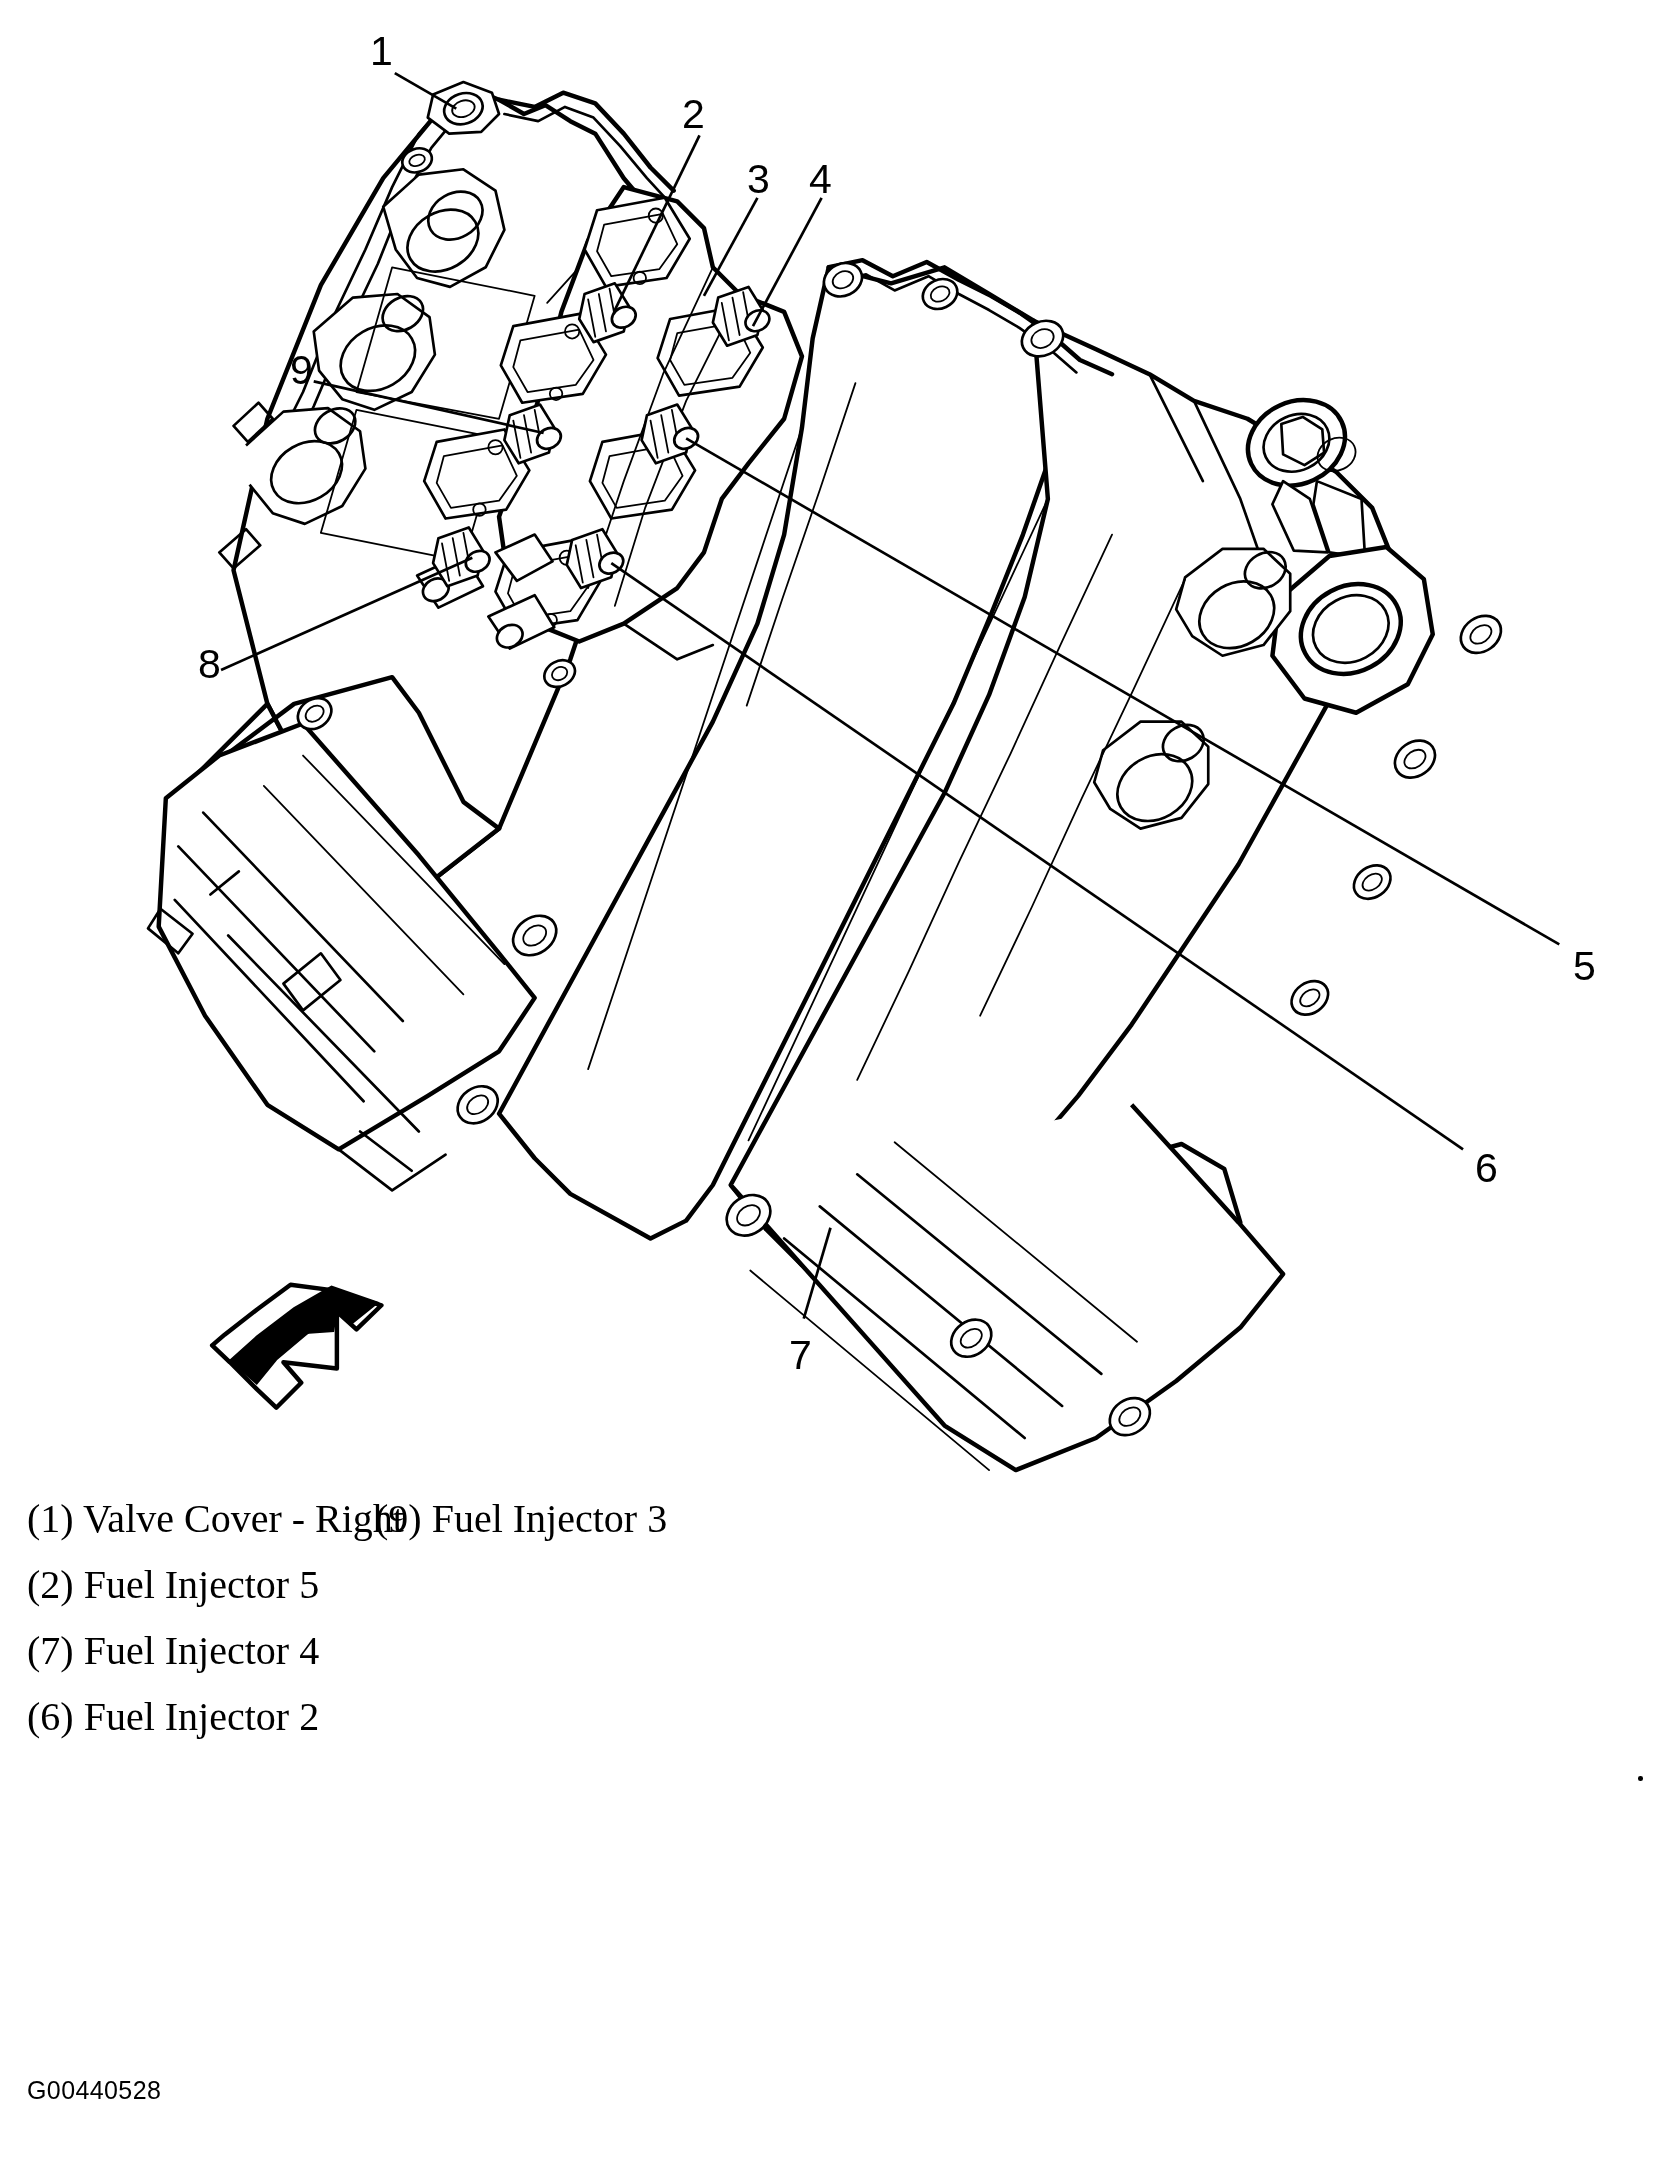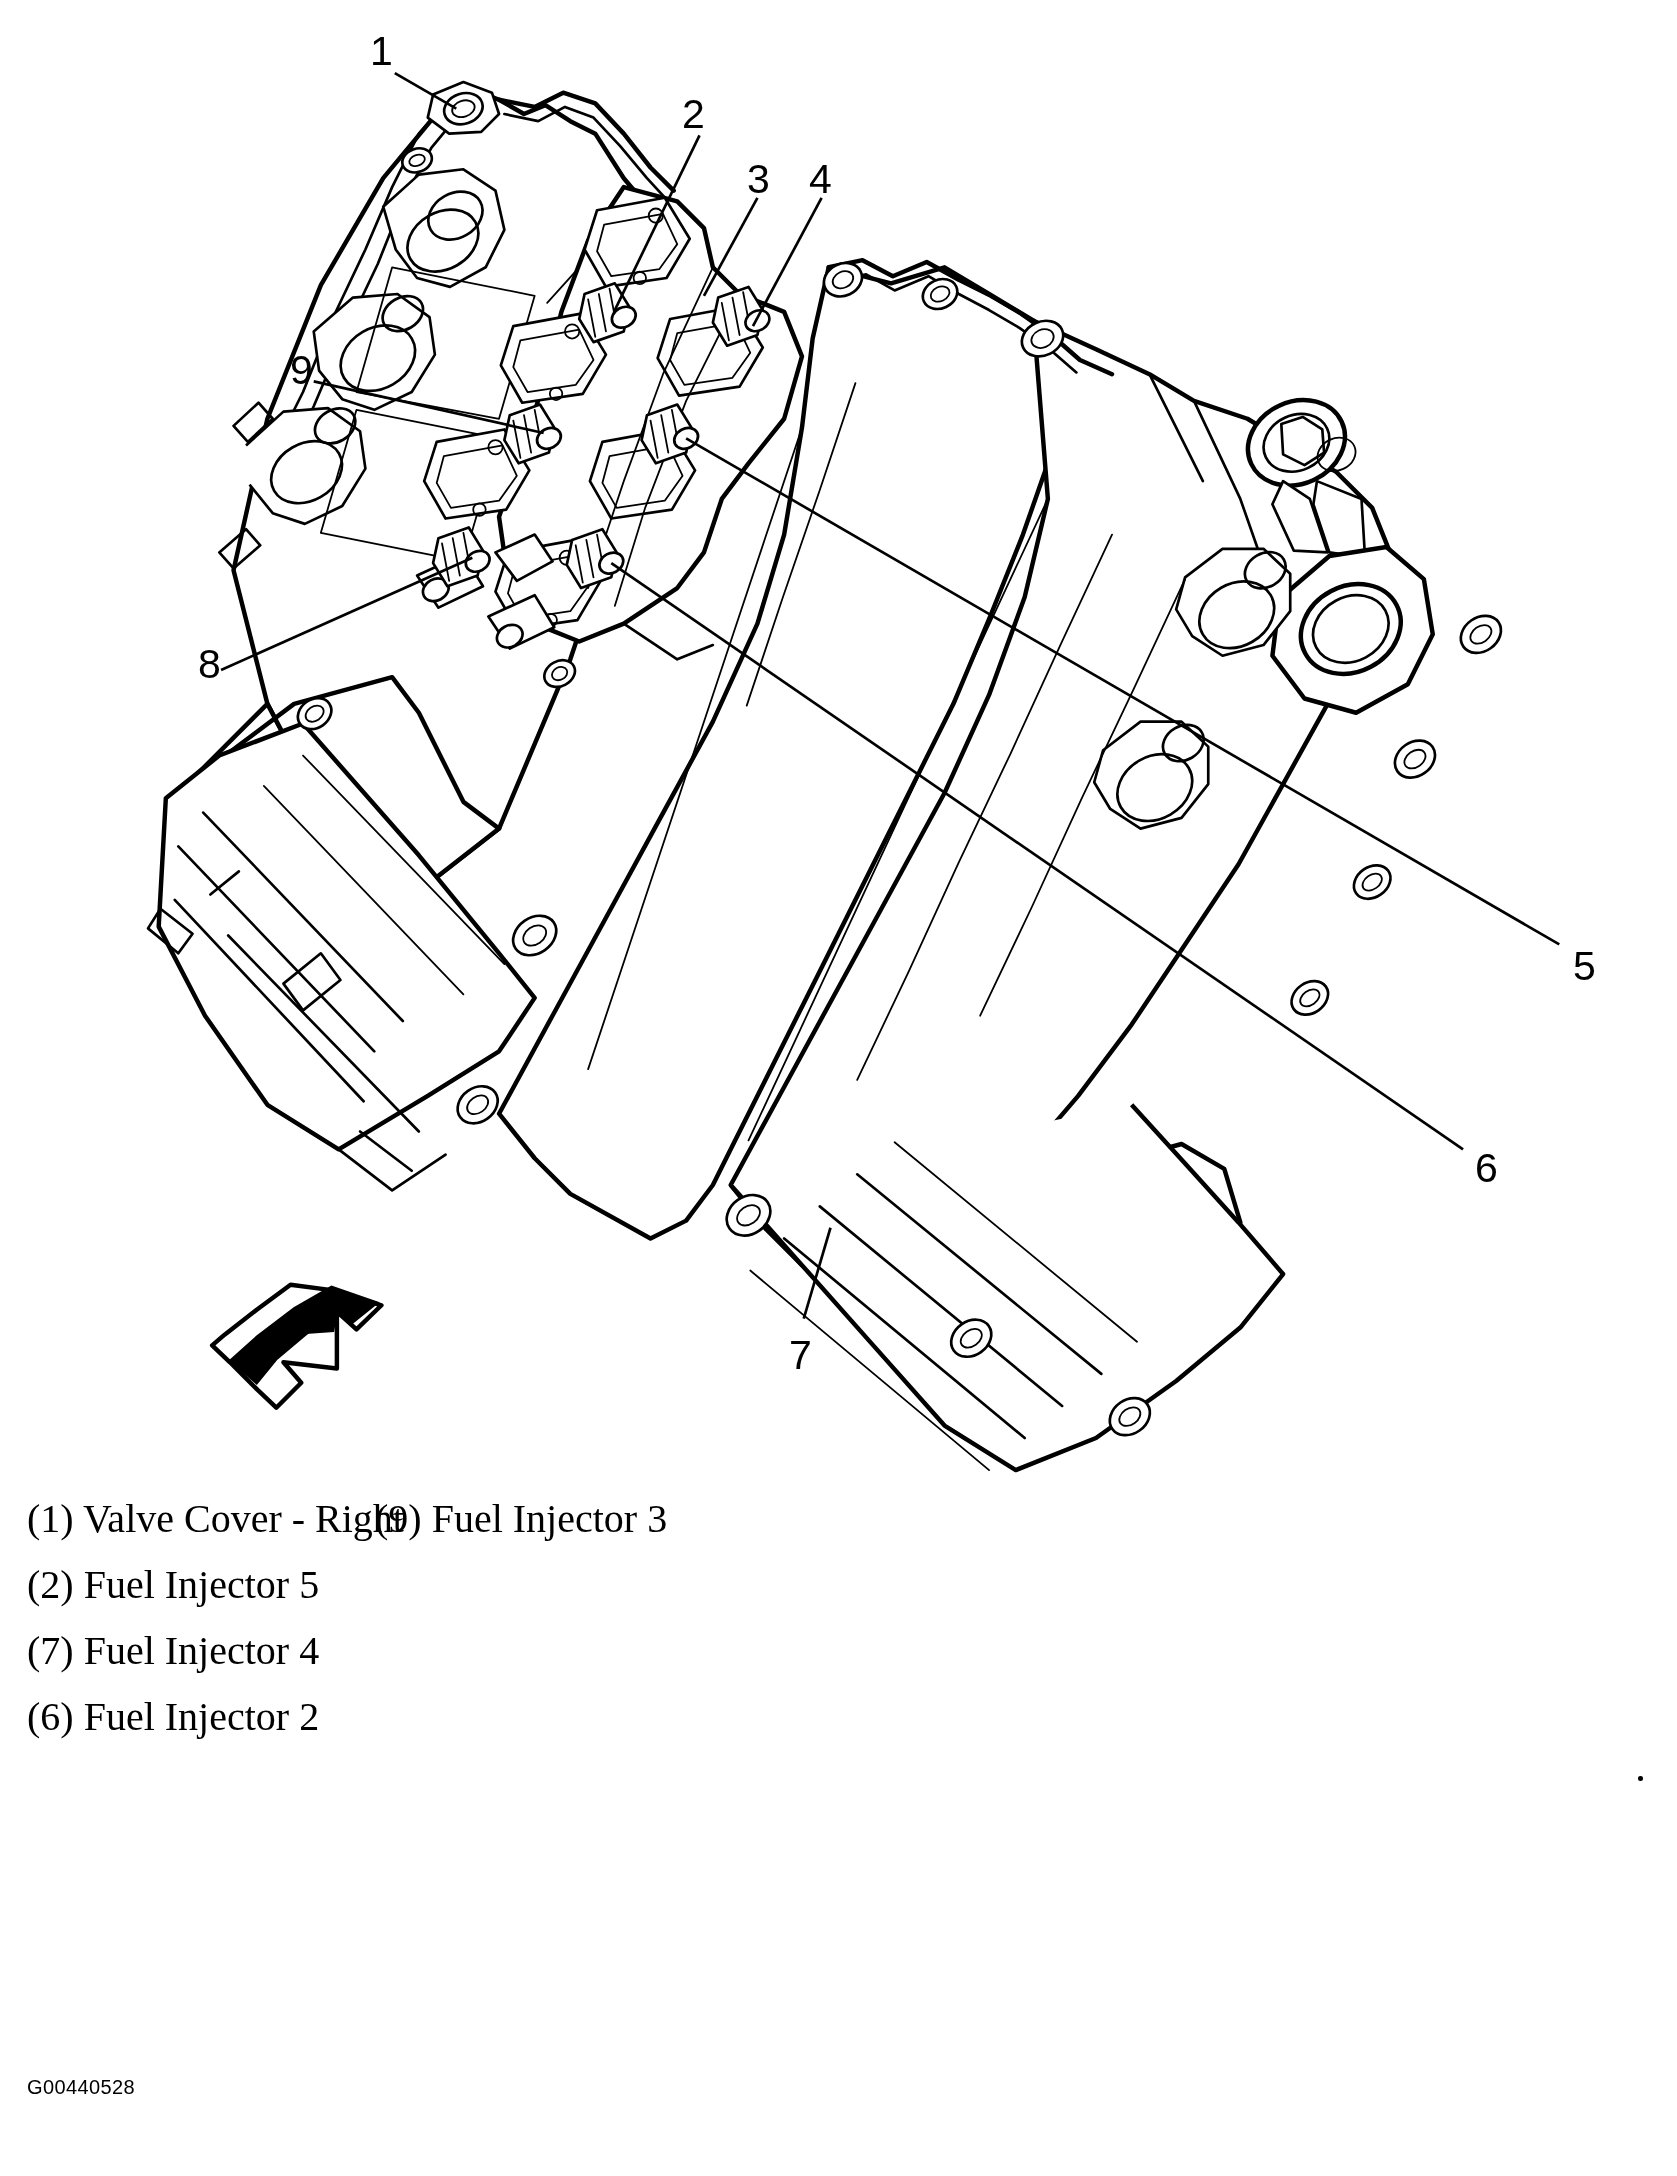--- a/index.html
+++ b/index.html
@@ -46,21 +46,21 @@
     line-height:66px;
     white-space:nowrap;
     color:#000;
   }
 
   
   #figure-id{
     position:absolute;
     left:27px;top:2076px;
     font-family:"Liberation Sans","DejaVu Sans",sans-serif;
-    font-size:20px;
+    font-size:25px;
     letter-spacing:0.4px;
     color:#000;
   }
   
   #stray-dot{
     position:absolute;
     left:1638px;top:1776px;
     width:4.5px;height:4.5px;background:#000;border-radius:50%;
   }
 </style>

